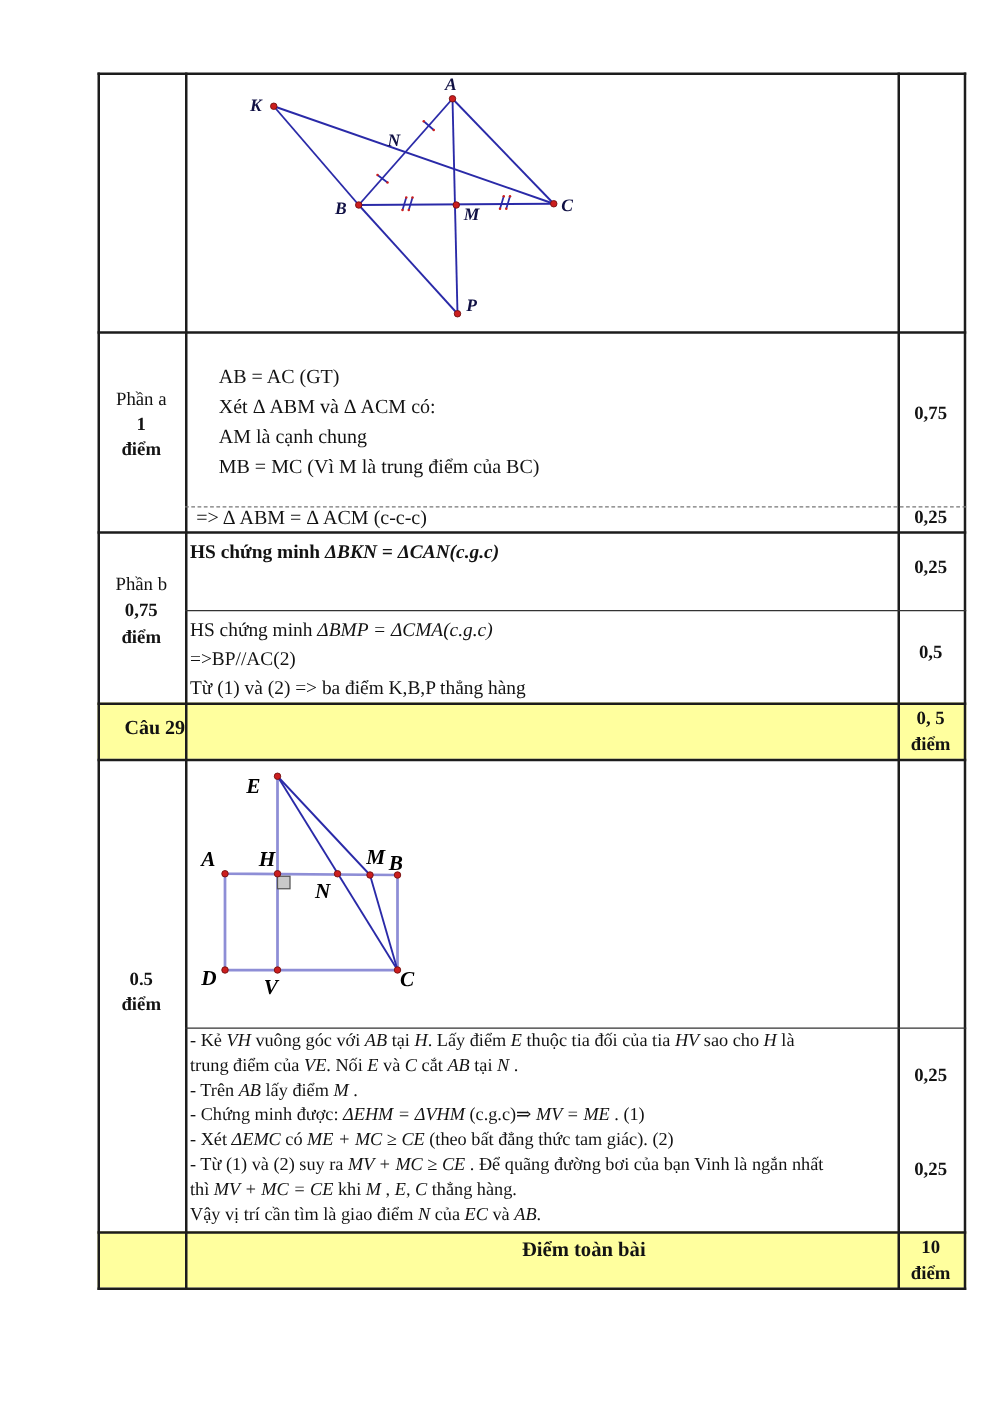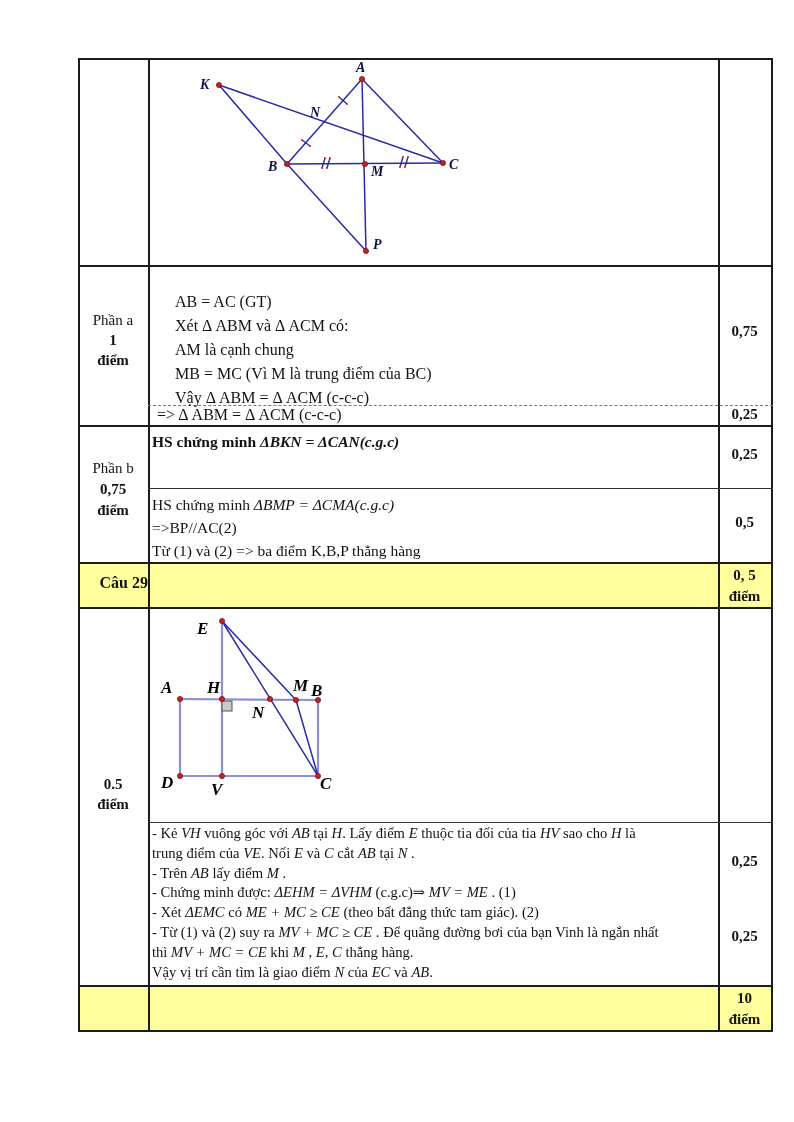--- a/index.html
+++ b/index.html
@@ -92,21 +92,20 @@
   <div class="txt ctr score-label lh20" style="left:78px;top:310px;width:70px;font-size:15px;">
       <div><span>Phần a</span></div>
       <div><span>1</span></div>
       <div><span>điểm</span></div>
     </div>
   <div class="txt lh24" style="left:175px;top:290px;font-size:16px;">
       <div><span>AB = AC (GT)</span></div>
       <div><span>Xét Δ ABM và Δ ACM có:</span></div>
       <div><span>AM là cạnh chung</span></div>
       <div><span>MB = MC (Vì M là trung điểm của BC)</span></div>
-      <div><span>Vậy Δ ABM = Δ ACM (c-c-c)</span></div>
     </div>
   <div class="txt ctr b" style="left:718px;top:323px;width:53px;font-size:15px;">0,75</div>
   <div class="txt" style="left:157px;top:406px;font-size:16px;">=&gt; Δ ABM = Δ ACM (c-c-c)</div>
   <div class="txt ctr b" style="left:718px;top:406px;width:53px;font-size:15px;">0,25</div>
 
   <div class="txt ctr score-label lh21" style="left:78px;top:458px;width:70px;font-size:15px;">
       <div><span>Phần b</span></div>
       <div><span>0,75</span></div>
       <div><span>điểm</span></div>
     </div>
@@ -167,18 +166,19 @@
       <div><span>- Trên </span><em>AB</em><span> lấy điểm </span><em>M</em><span> .</span></div>
       <div><span>- Chứng minh được:  </span><em>ΔEHM = ΔVHM</em><span> (c.g.c)⇒ </span><em>MV = ME</em><span> . (1)</span></div>
       <div><span>-  Xét  </span><em>ΔEMC</em><span> có </span><em>ME + MC ≥ CE</em><span>  (theo bất đẳng thức tam giác). (2)</span></div>
       <div><span>- Từ (1) và (2) suy ra  </span><em>MV + MC ≥ CE</em><span> . Để quãng đường bơi của bạn Vinh là ngắn nhất</span></div>
       <div><span>thì  </span><em>MV + MC = CE</em><span>   khi  </span><em>M</em><span> ,  </span><em>E</em><span>,  </span><em>C</em><span>  thẳng hàng.</span></div>
       <div><span>Vậy vị trí cần tìm là giao điểm </span><em>N</em><span> của </span><em>EC</em><span> và </span><em>AB</em><span>.</span></div>
     </div>
   <div class="txt ctr b" style="left:718px;top:853px;width:53px;font-size:15px;">0,25</div>
   <div class="txt ctr b" style="left:718px;top:928px;width:53px;font-size:15px;">0,25</div>
 
+  <div class="txt ctr b" style="left:148px;top:990px;width:570px;padding-left:34px;font-size:16.5px;">Điểm toàn bài</div>
   <div class="txt ctr all-bold lh21" style="left:718px;top:988px;width:53px;font-size:15px;">
       <div><span>10</span></div>
       <div><span>điểm</span></div>
     </div>
 
 </div>
 
 </body></html>

